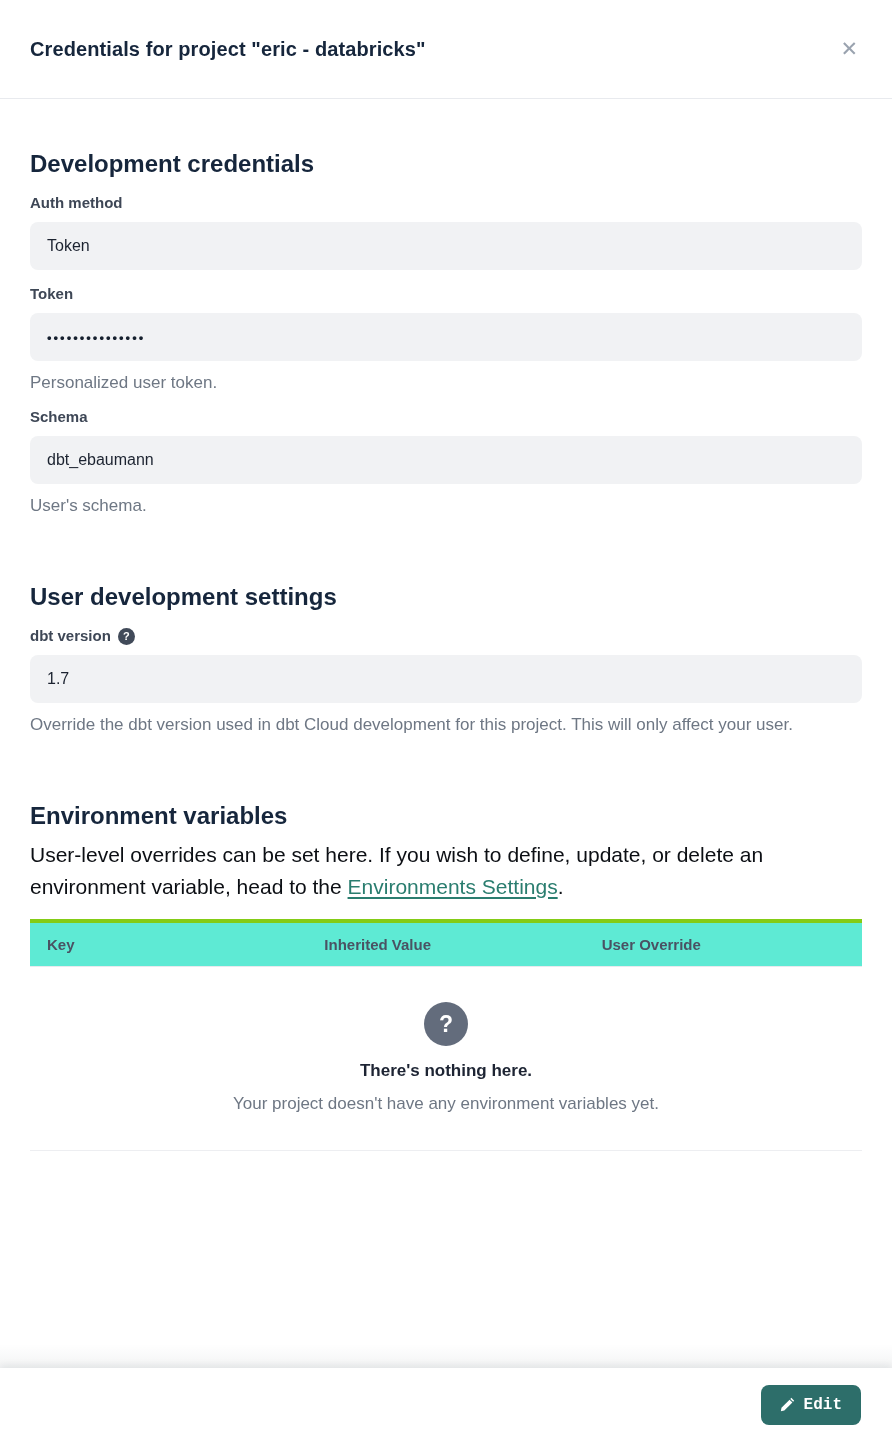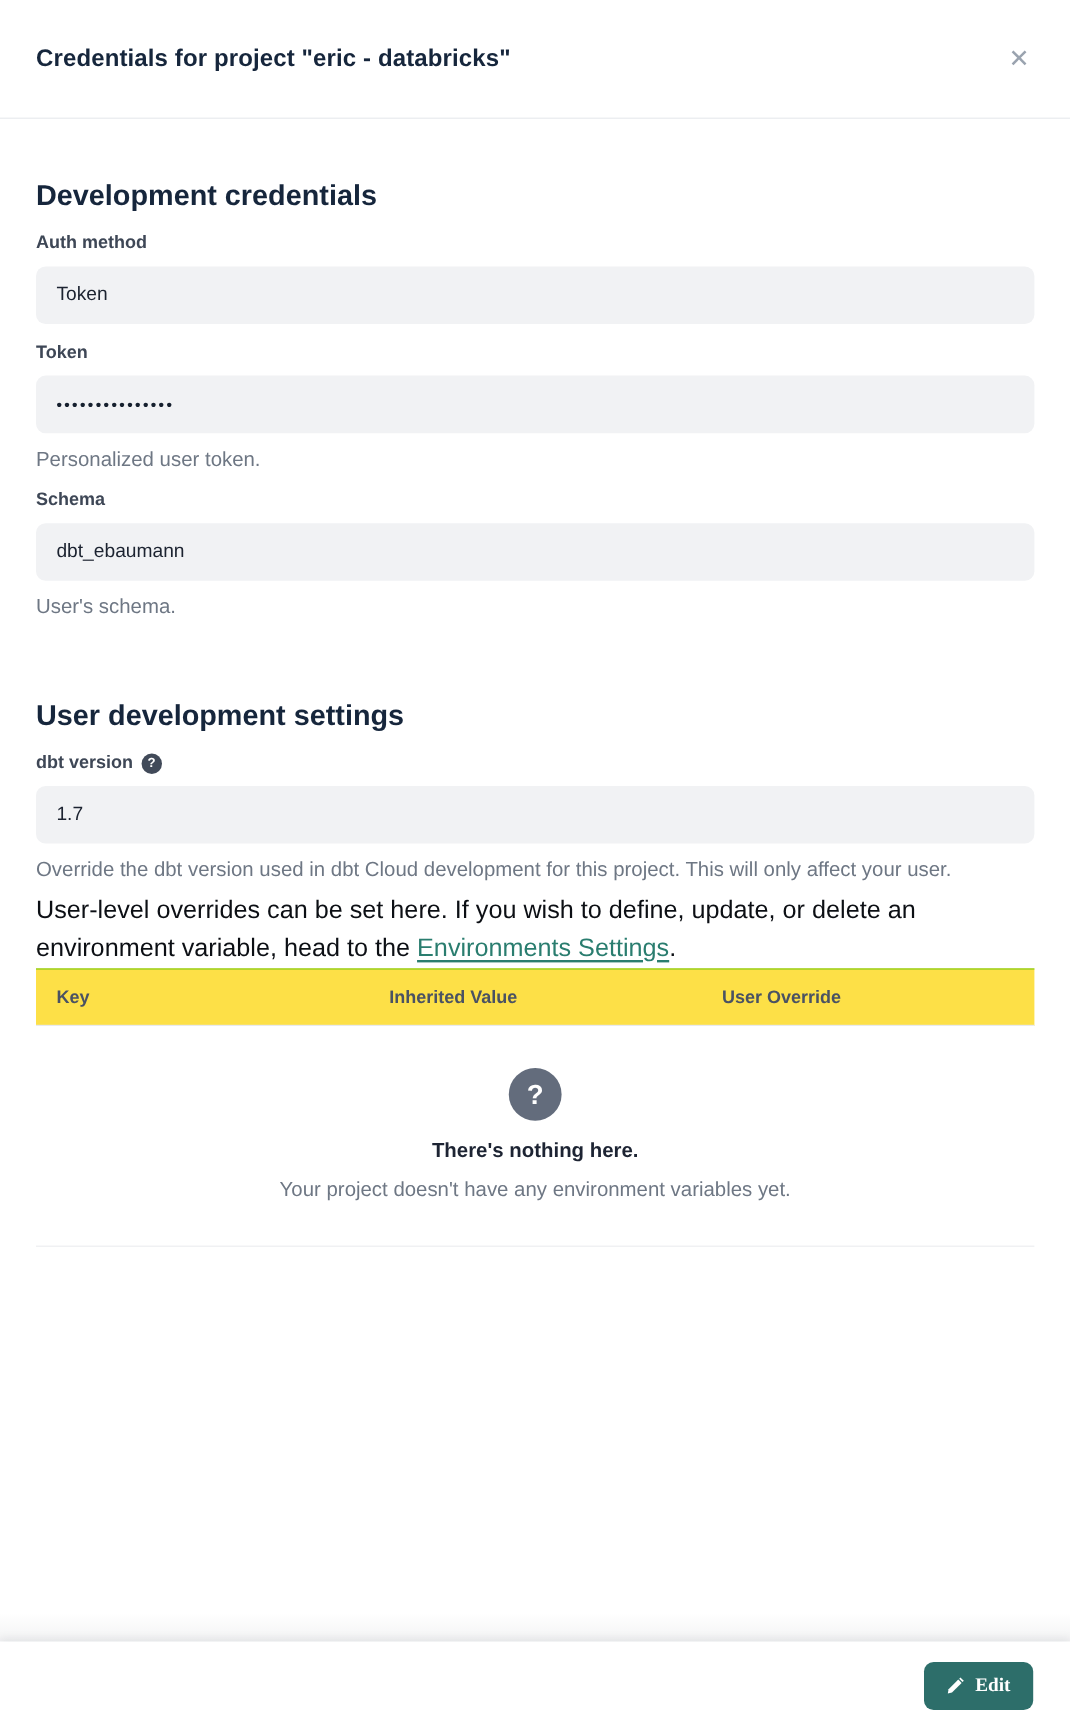--- a/index.html
+++ b/index.html
@@ -81,26 +81,26 @@
   .help-icon {
     width: 17px; height: 17px; border-radius: 50%;
     background: #414a59; color: #ffffff;
     font-size: 11px; font-weight: 700;
     display: inline-flex; align-items: center; justify-content: center;
     flex: 0 0 auto;
   }
 
   
   .env-table-header {
-    margin-top: 0;
+    margin-top: 16px;
     width: 832px; height: 48px;
     display: grid; grid-template-columns: 1fr 1fr 1fr;
     align-items: center;
-    background: #fde047;
-    border-top: 1px solid #84cc16;
+    background: #5eead4;
+    border-top: 4px solid #84cc16;
     border-bottom: 1px solid #e8eaee;
   }
   .env-th {
     padding: 0 17px;
     font-size: 15px; font-weight: 700; color: #4a5263;
   }
 
   
   .empty-state { text-align: center; padding-top: 35px; }
   .empty-circle {
@@ -136,21 +136,21 @@
     box-shadow: 0 -3px 7px rgba(20,30,45,0.07);
     display: flex; align-items: center; justify-content: flex-end;
     padding: 0 31px;
   }
   .edit-btn {
     display: inline-flex; align-items: center; gap: 9px;
     height: 40px; padding: 0 19px;
     background: #2d6e6a; color: #ffffff;
     border: none; border-radius: 8px;
     font-size: 16px; font-weight: 600;
-    font-family: Liberation Serif, serif;
+    font-family: Liberation Mono, monospace;
     cursor: pointer;
   }
   .edit-btn svg { display: block; }
 </style>
 </head>
 <body>
 
 <div class="modal-header">
   <div class="modal-title">Credentials for project "eric - databricks"</div>
   <button class="close-btn">
@@ -184,20 +184,21 @@
 
   <div class="form-group">
     <label class="field-label">
       <span>dbt version</span>
       <span class="help-icon">?</span>
     </label>
     <div class="input-box">1.7</div>
     <div class="helper-text">Override the dbt version used in dbt Cloud development for this project. This will only affect your user.</div>
   </div>
 
+  <h2 class="section-heading section">Environment variables</h2>
   <p class="section-desc-dark"><span>User-level overrides can be set here. If you wish to define, update, or delete an environment variable, head to the </span><a href="#" class="env-link">Environments Settings</a><span>.</span></p>
 
   <div class="env-table-header">
     <div class="env-th">Key</div>
     <div class="env-th">Inherited Value</div>
     <div class="env-th">User Override</div>
   </div>
 
   <div class="empty-state">
     <div class="empty-circle">?</div>

